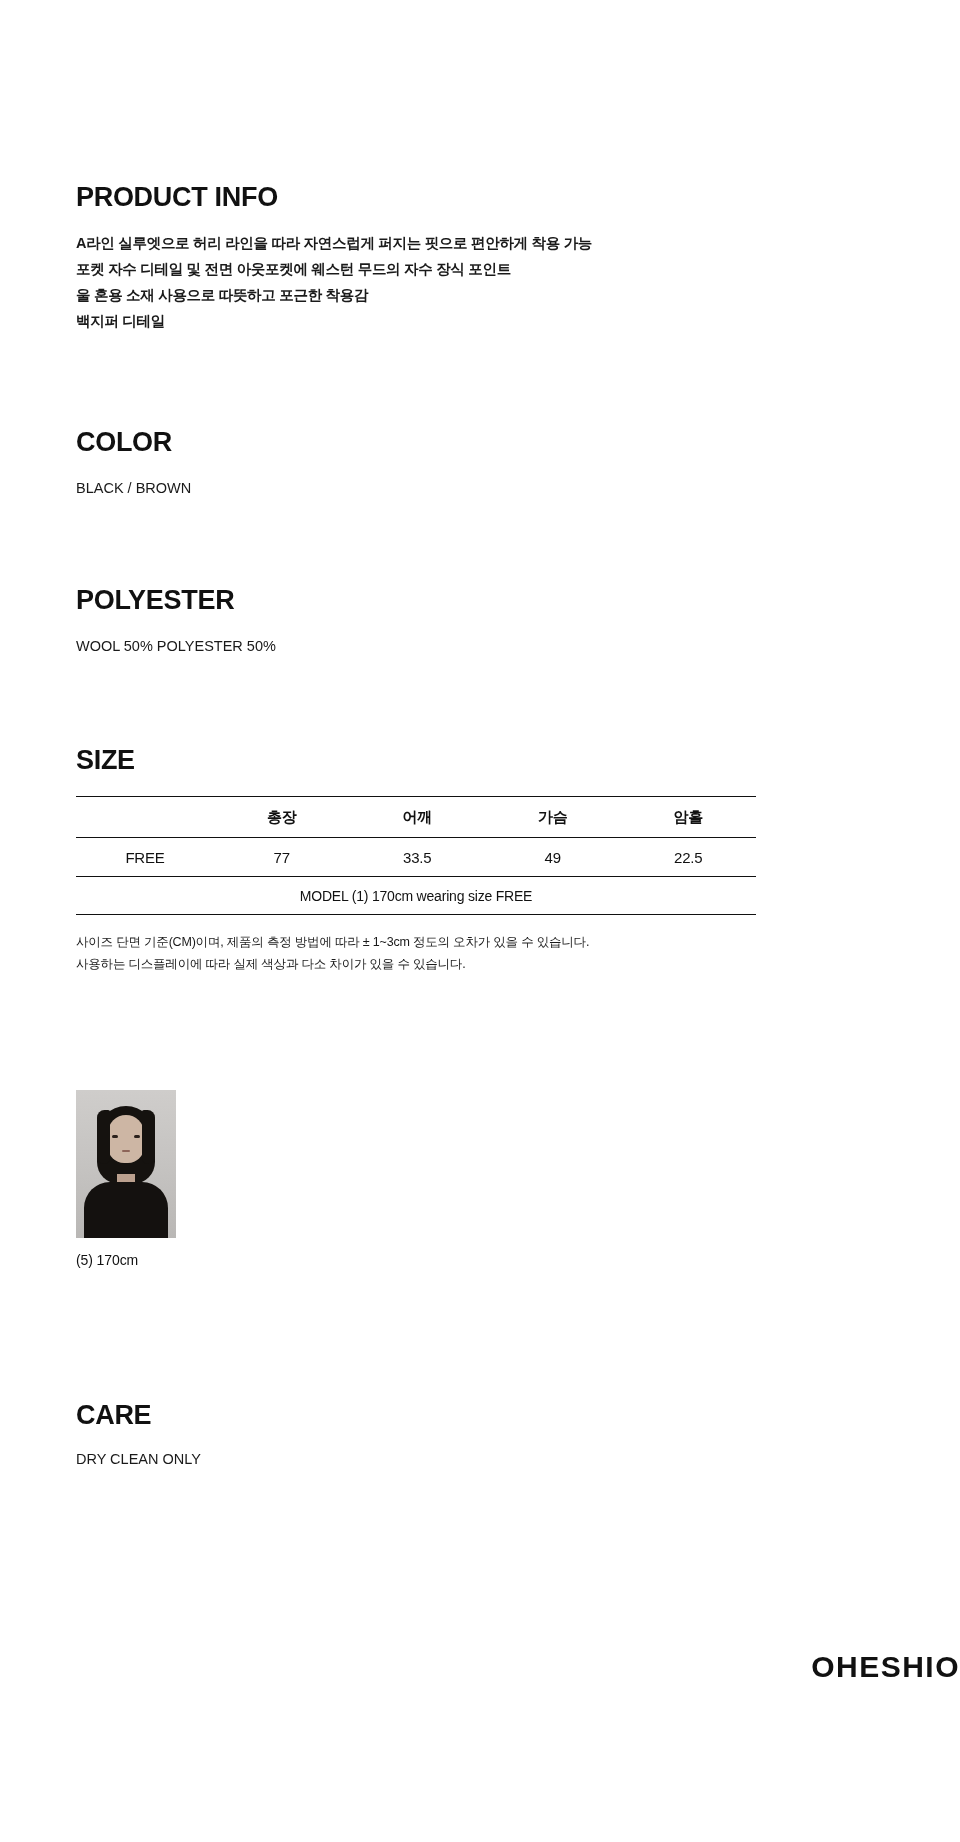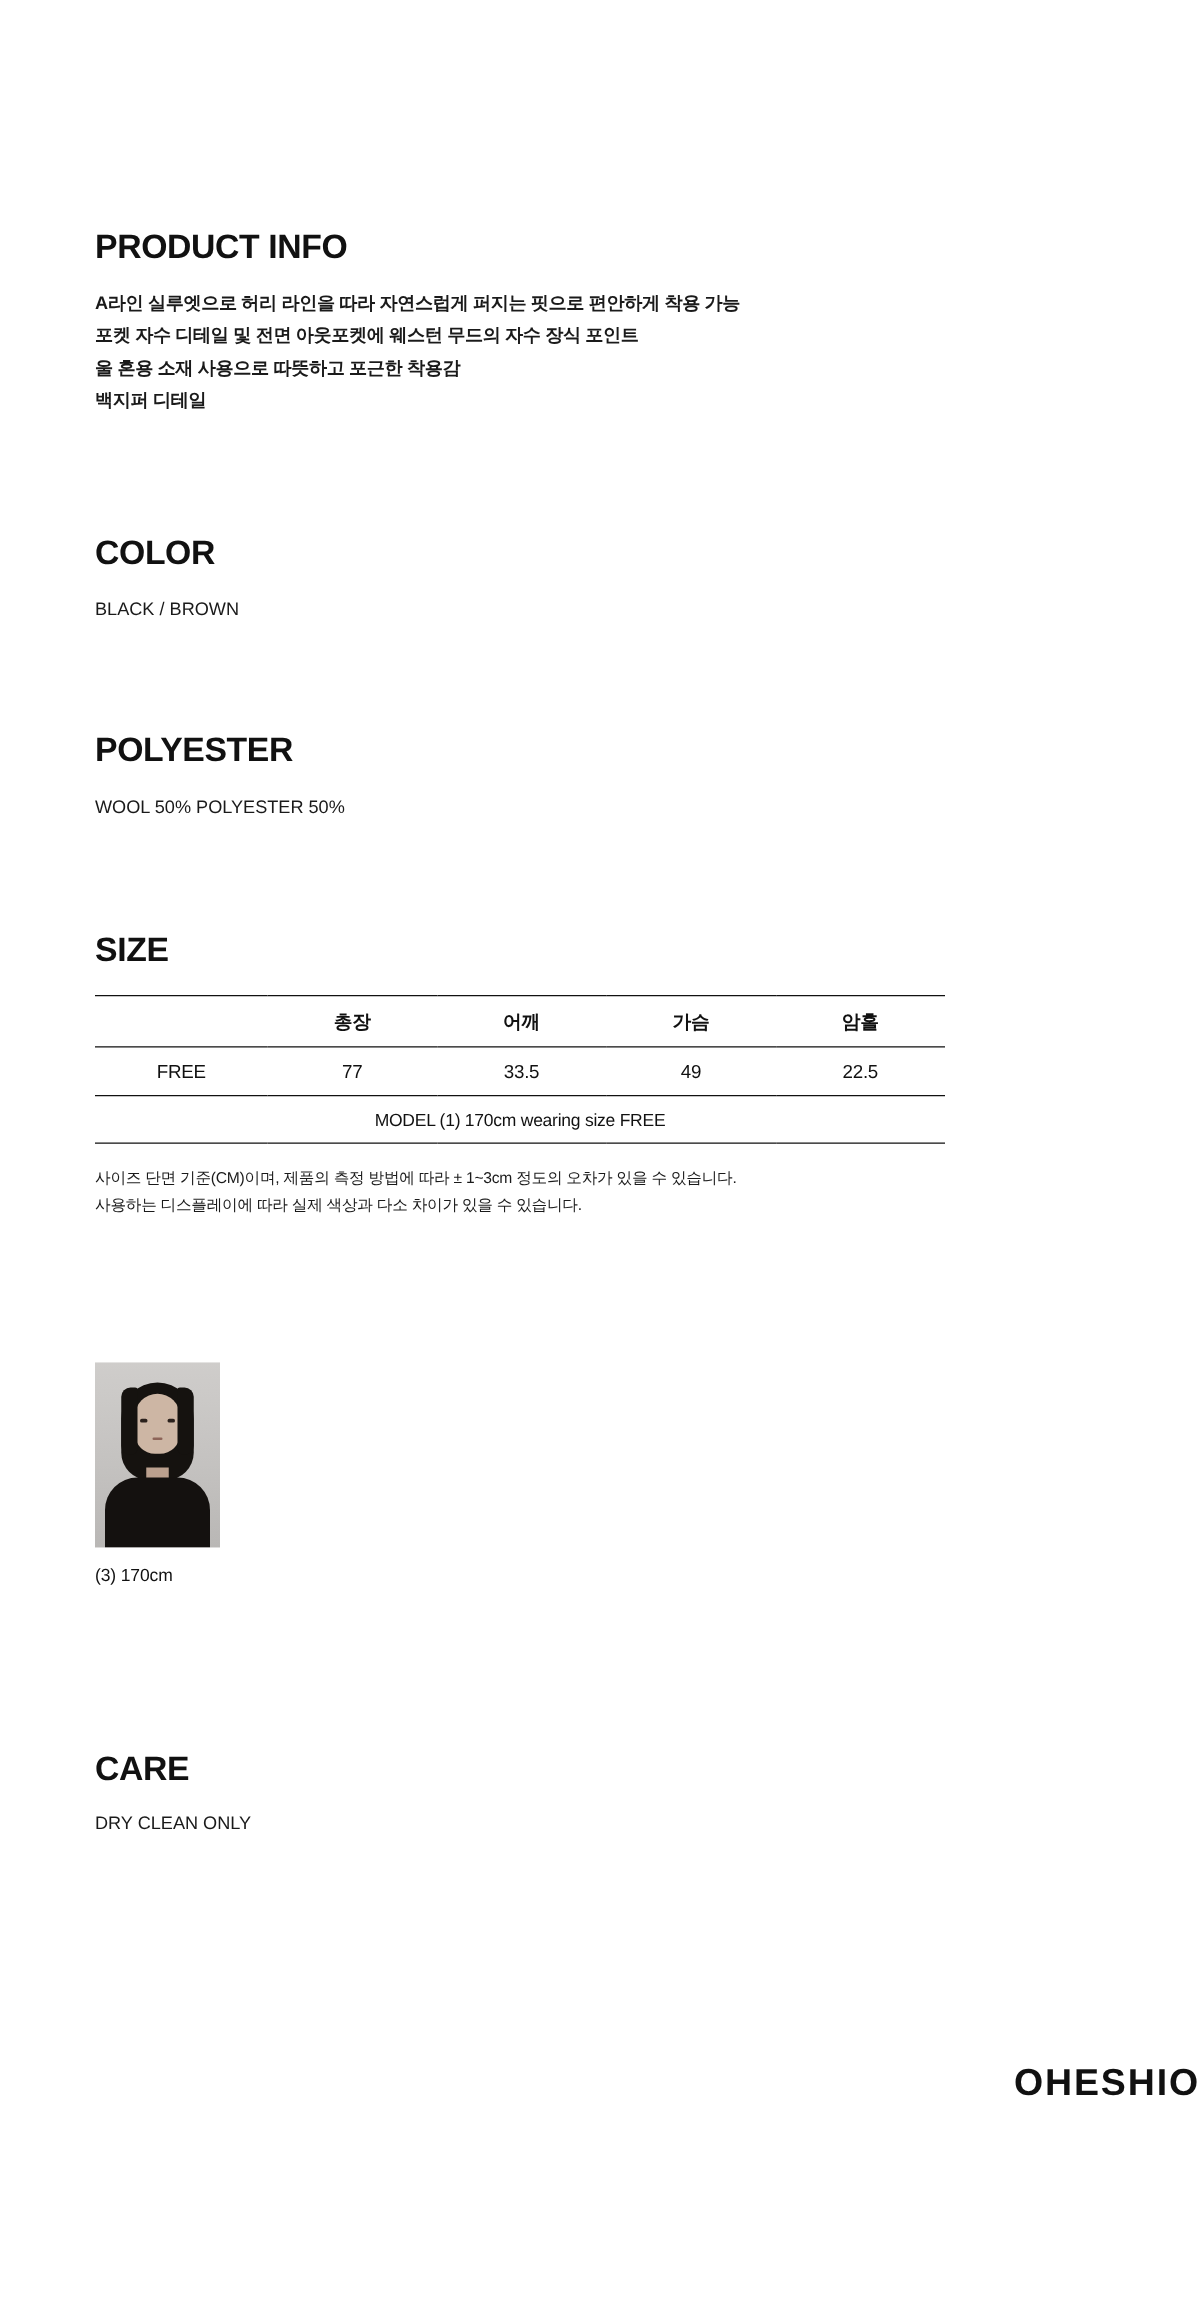--- a/index.html
+++ b/index.html
@@ -271,21 +271,21 @@
         <div class="face"></div>
         <div class="hair-front-l"></div>
         <div class="hair-front-r"></div>
         <div class="eye-l"></div>
         <div class="eye-r"></div>
         <div class="mouth"></div>
         <div class="neck"></div>
         <div class="body"></div>
       </div>
     </div>
-    <div class="model-caption">(3) 170cm</div>
+    <div class="model-caption">(5) 170cm</div>
   </section>
 
   <section class="section" id="care-block">
     <h2 class="heading">CARE</h2>
     <div class="lines">
       <div class="plain-line">DRY CLEAN ONLY</div>
     </div>
   </section>
 
   <section class="section" id="brand-block">

